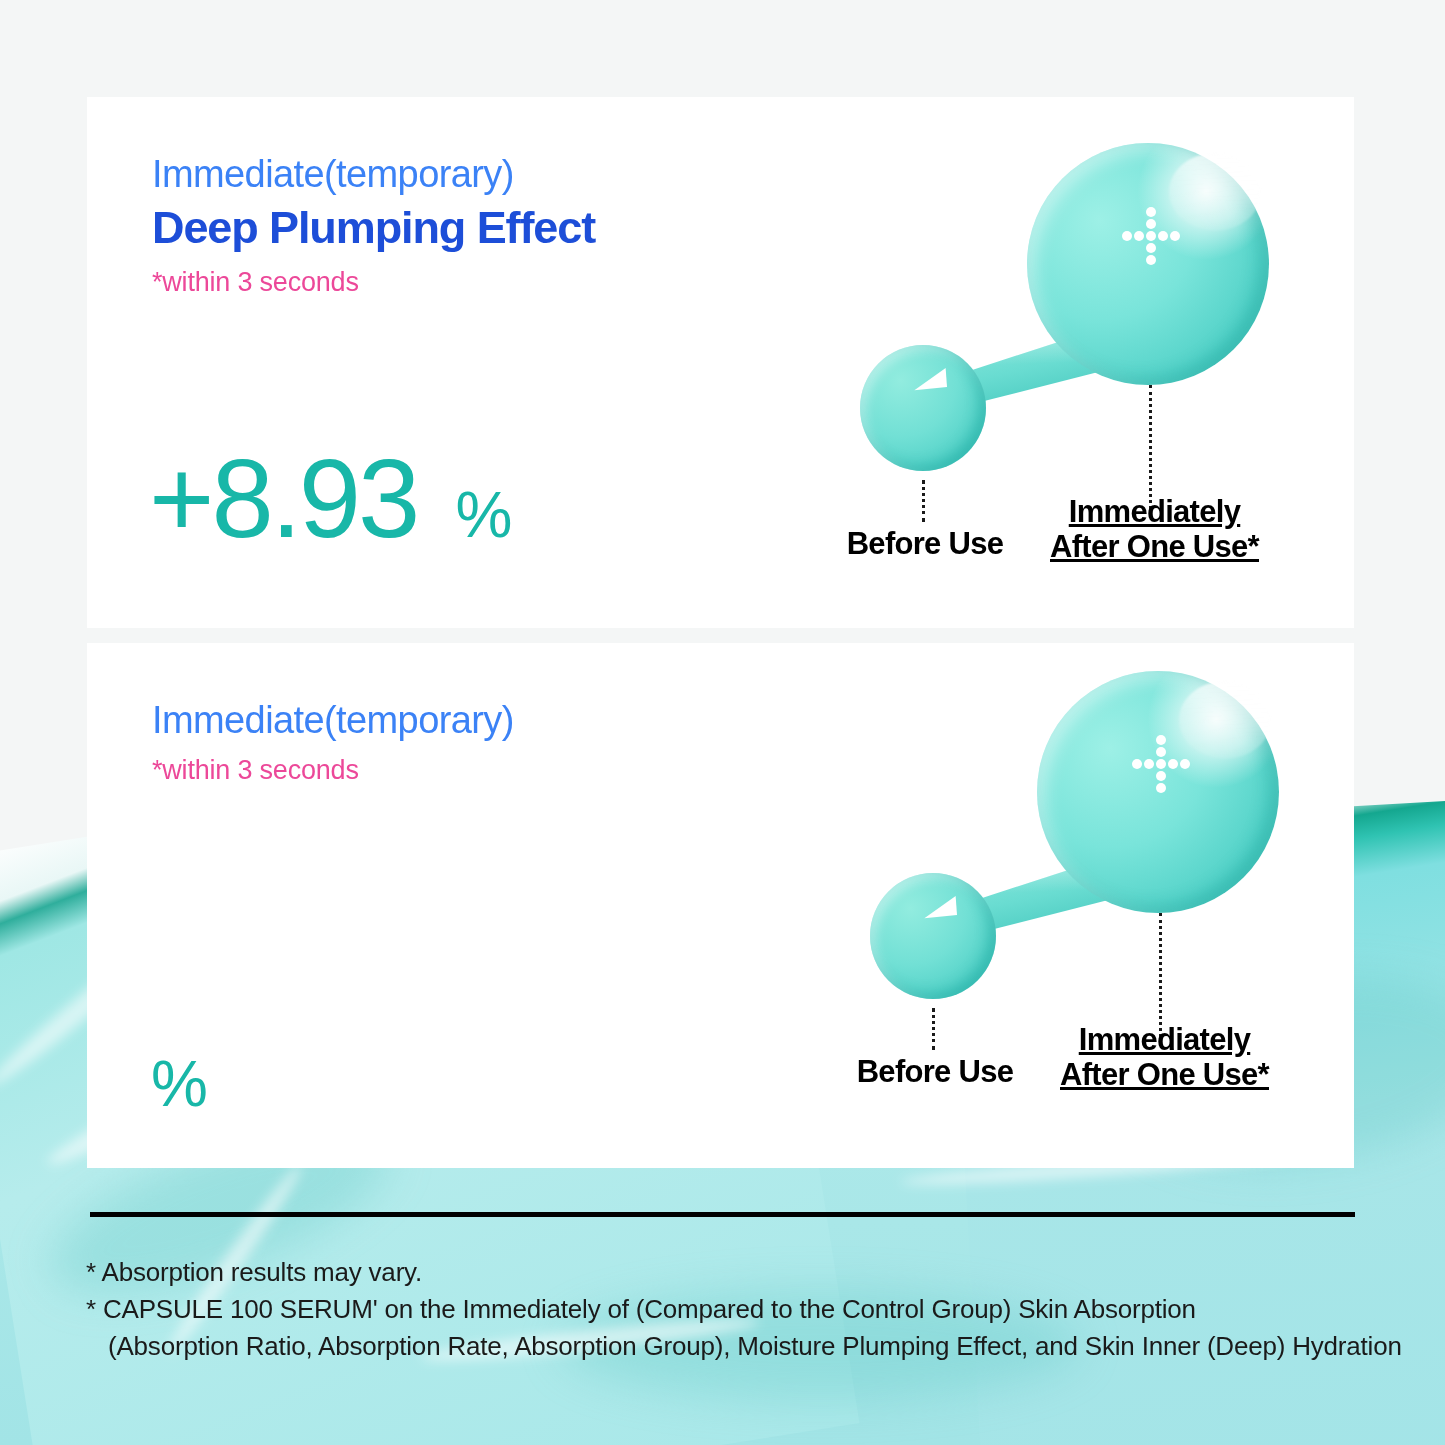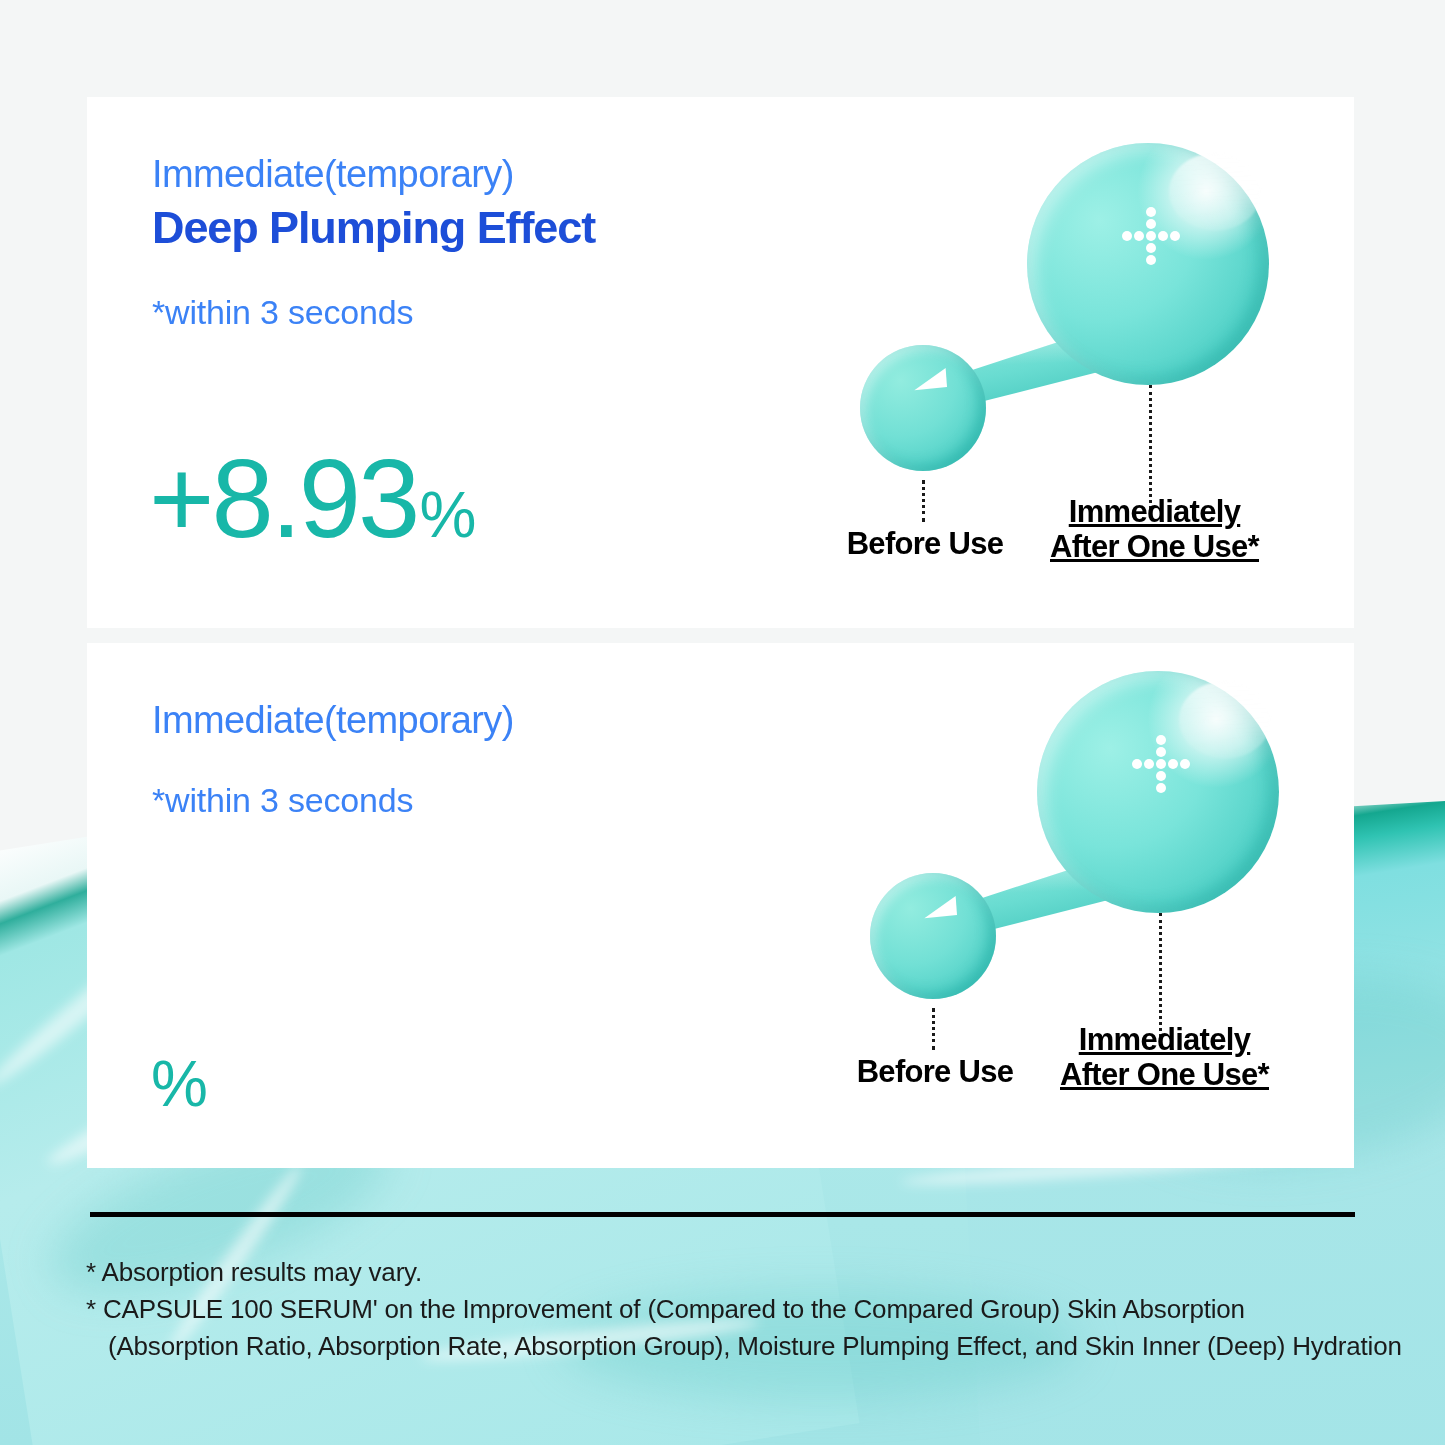--- a/index.html
+++ b/index.html
@@ -103,37 +103,37 @@
   .headline {
     font-size: 45px;
     font-weight: 700;
     color: #1d4ed8;
     letter-spacing: -1.1px;
     line-height: 1.2;
     margin-top: 4px;
     white-space: nowrap;
   }
   .subnote {
-    font-size: 34px;
+    font-size: 27px;
     font-weight: 400;
-    color: #3b82f6;
+    color: #ec4899;
     letter-spacing: -0.2px;
-    margin-top: 38px;
+    margin-top: 12px;
     white-space: nowrap;
   }
 
   .stat {
     position: absolute;
     left: 62px;
     display: flex;
     align-items: baseline;
     color: #18b7a8;
     white-space: nowrap;
   }
-  .card.c1 .stat { bottom: 73px; }
+  .card.c1 .stat { bottom: 73px; gap: 36px; }
   .card.c2 .stat { bottom: 52px; }
   .stat-value {
     font-size: 112px;
     font-weight: 400;
     letter-spacing: -3px;
     line-height: 1;
   }
   .stat-unit {
     font-size: 64px;
     font-weight: 400;
@@ -370,16 +370,16 @@
       </div>
     </div>
   </div>
 
 </div>
 
 <div id="footer">
   <div class="rule"></div>
   <div class="foot-lines">
     <div>* Absorption results may vary.</div>
-    <div>* CAPSULE 100 SERUM' on the Improvement of (Compared to the Compared Group) Skin Absorption</div>
+    <div>* CAPSULE 100 SERUM' on the Immediately of (Compared to the Control Group) Skin Absorption</div>
     <div class="foot-indent">(Absorption Ratio, Absorption Rate, Absorption Group), Moisture Plumping Effect, and Skin Inner (Deep) Hydration</div>
   </div>
 </div>
 
 </body></html>

